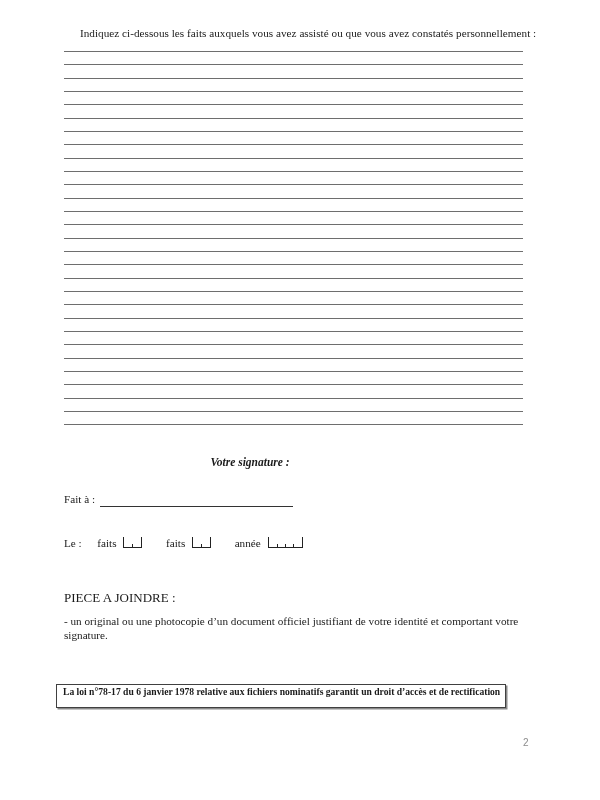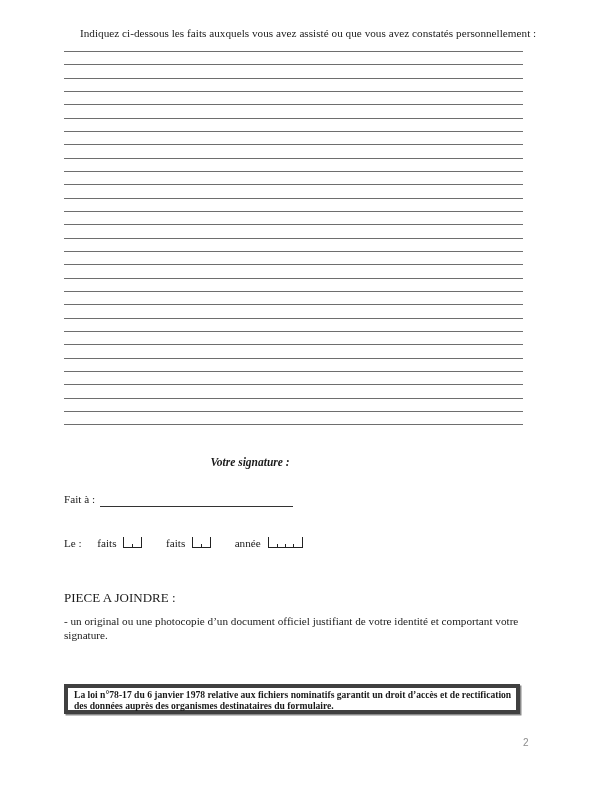--- a/index.html
+++ b/index.html
@@ -90,25 +90,25 @@
       left: 64px;
       top: 614px;
       width: 470px;
       font-size: 11.2px;
       line-height: 14px;
       white-space: normal;
       font-family: Liberation Serif, serif;
     }
     .law-box {
       position: absolute;
-      left: 64px;
+      left: 56px;
       top: 684px;
       width: 442px;
       height: 21px;
-      border: 4px solid #404040;
+      border: 1px solid #404040;
       box-shadow: 1.5px 1.5px 0 #8a8a8a;
       padding: 1px 0 0 6px;
       font-size: 9.6px;
       font-weight: bold;
       line-height: 11px;
     }
     .page-num {
       left: 523px;
       top: 737px;
       font-size: 10px;
@@ -177,16 +177,15 @@
     <span class="tick" style="left:16px"></span>
     <span class="tick" style="left:24px"></span>
   </span>
 </div>
 
 <div class="abs piece-title">PIECE A JOINDRE :</div>
 <div class="abs piece-text">- un original ou une photocopie d’un document officiel justifiant de votre identité et comportant votre signature.</div>
 
 <div class="law-box">
   <div style="white-space:nowrap">La loi n°78-17 du 6 janvier 1978 relative aux fichiers nominatifs garantit un droit d’accès et de rectification</div>
-  <div style="white-space:nowrap">des données auprès des organismes destinataires du formulaire.</div>
 </div>
 
 <div class="abs page-num">2</div>
 
 </body></html>

